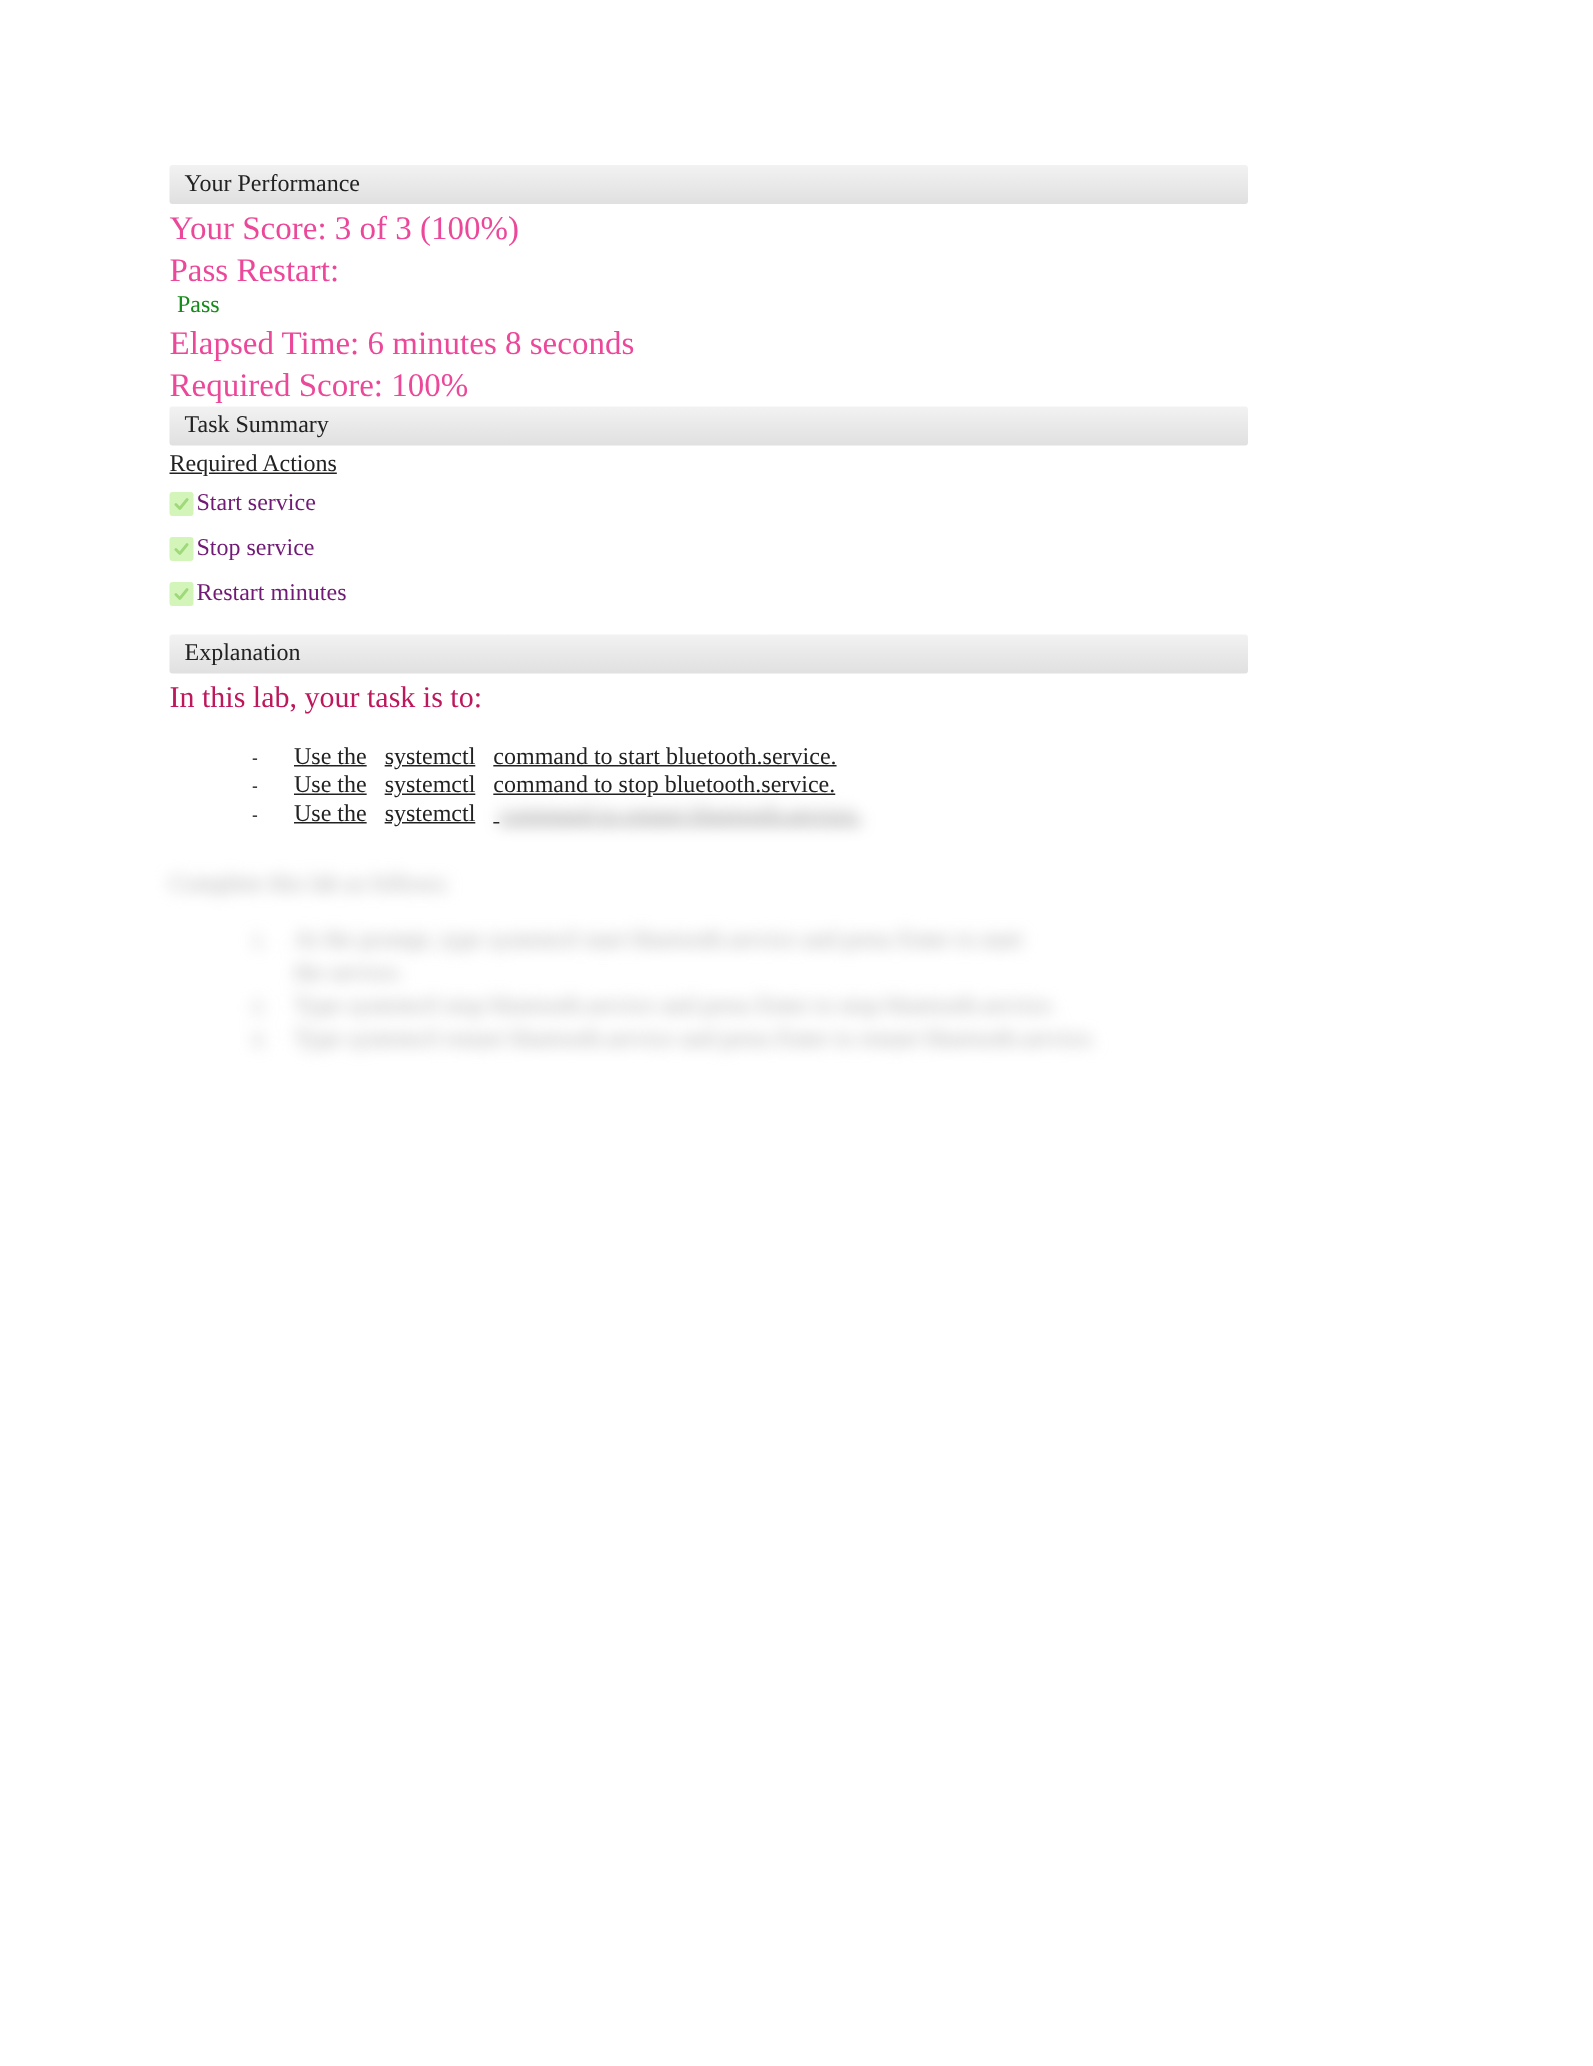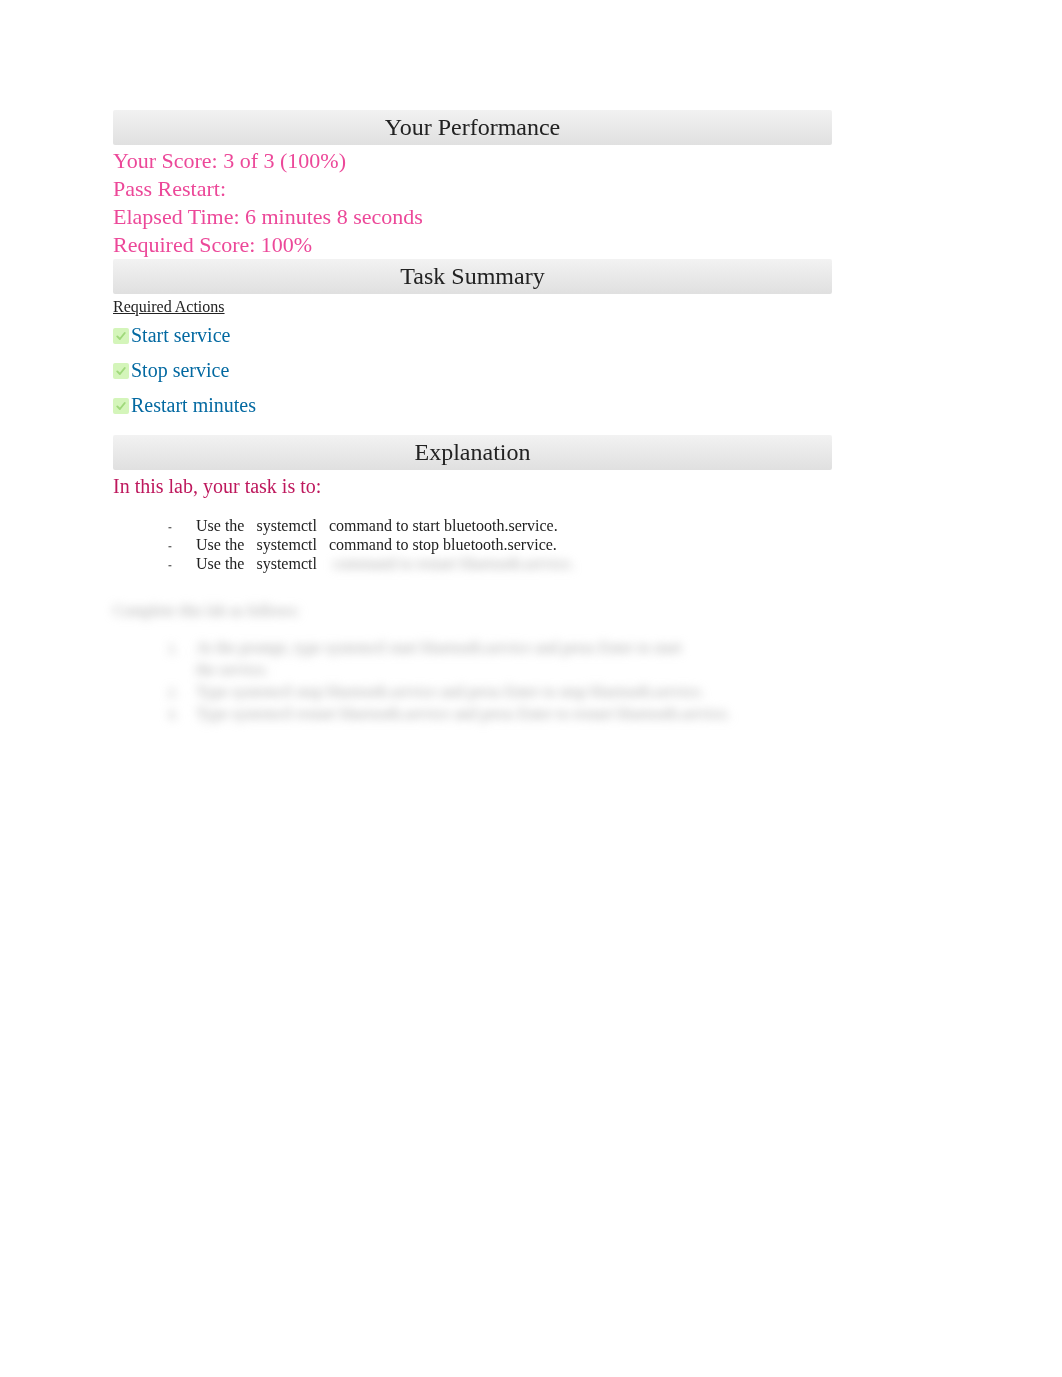--- a/index.html
+++ b/index.html
@@ -13,25 +13,24 @@
       width: 1062px;
       height: 1377px;
       position: relative;
     }
     .content {
       padding: 110px 230px 0 113px;
     }
     .section-header {
       background: linear-gradient(180deg, #f2f2f2 0%, #e0e0e0 100%);
       padding: 4px 10px;
-      font-size: 24px;
+      font-size: 16px;
       color: #222;
       border-radius: 2px;
       margin-bottom: 2px;
-      text-align: center;
     }
     .perf-line {
       font-size: 22px;
       color: #ec4899;
       padding: 1px 0;
     }
     .pass-status-value {
       color: #168a1a;
       font-size: 16px;
       padding-left: 5px;
@@ -62,22 +61,22 @@
       display: inline-flex;
       align-items: center;
       justify-content: center;
       flex-shrink: 0;
     }
     .check-icon svg {
       width: 12px;
       height: 12px;
     }
     .action-text {
-      font-size: 20px;
-      color: #0369a1;
+      font-size: 16px;
+      color: #701a75;
     }
     .explanation-hdr {
       margin-top: 14px;
     }
     .explanation-body {
       font-size: 20px;
       color: #be185d;
       padding-top: 3px;
     }
     .bullet-list {
@@ -91,20 +90,21 @@
     }
     .bullet-icon {
       width: 28px;
       flex-shrink: 0;
       font-family: Arial, sans-serif;
       color: #222;
       font-size: 12px;
     }
     .bullet-text {
       color: #222;
+      text-decoration: underline;
     }
     .cmd {
       font-family: Georgia, serif;
     }
     .cmd-pad {
       display: inline-block;
       width: 12px;
     }
     .blur-wrap {
       filter: blur(5px);
@@ -133,20 +133,21 @@
     }
   </style>
 </head>
 <body>
 
 <div class="content">
 
   <div class="section-header">Your Performance</div>
   <div class="perf-line">Your Score: 3 of 3 (100%)</div>
   <div class="perf-line">Pass Restart:</div>
+  <div class="pass-status-value">Pass</div>
   <div class="perf-line">Elapsed Time: 6 minutes 8 seconds</div>
   <div class="perf-line">Required Score: 100%</div>
 
   <div class="section-header task-summary-hdr">Task Summary</div>
   <div class="required-actions-label">Required Actions</div>
 
   <div class="action-row">
     <span class="check-icon">
       <svg viewBox="0 0 16 16">
           <path d="M3 8.5 L6.5 12 L13 4" stroke="#9fd97a" stroke-width="2.5" fill="none" stroke-linecap="round" stroke-linejoin="round"></path>

